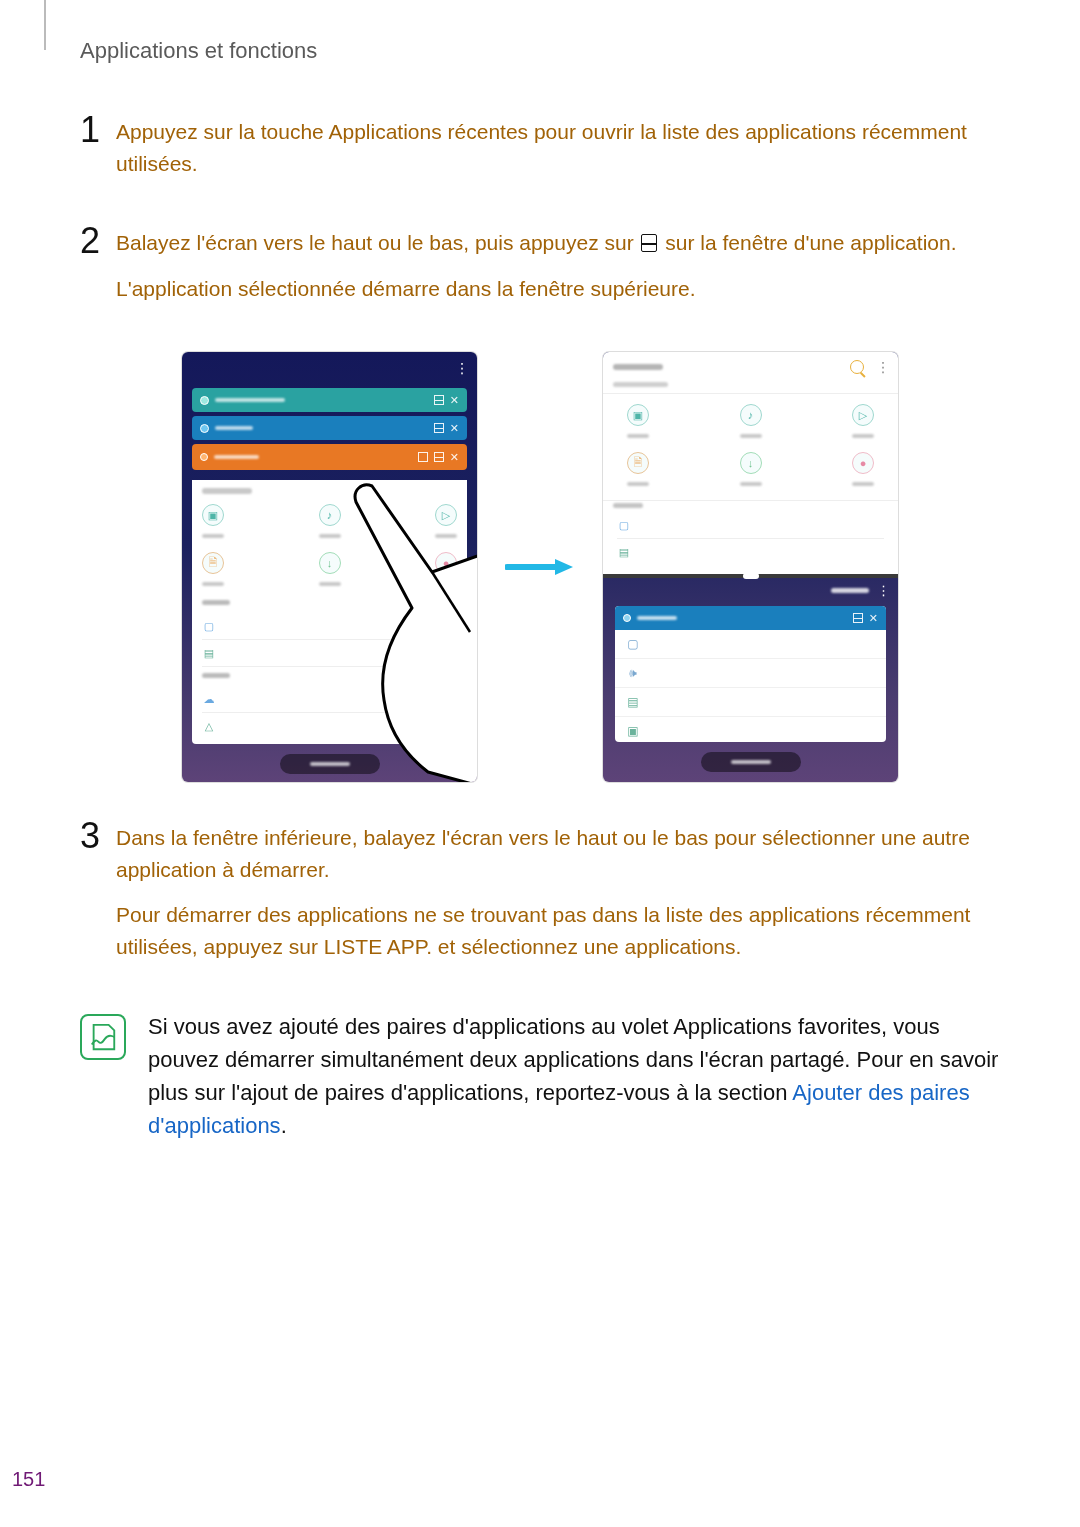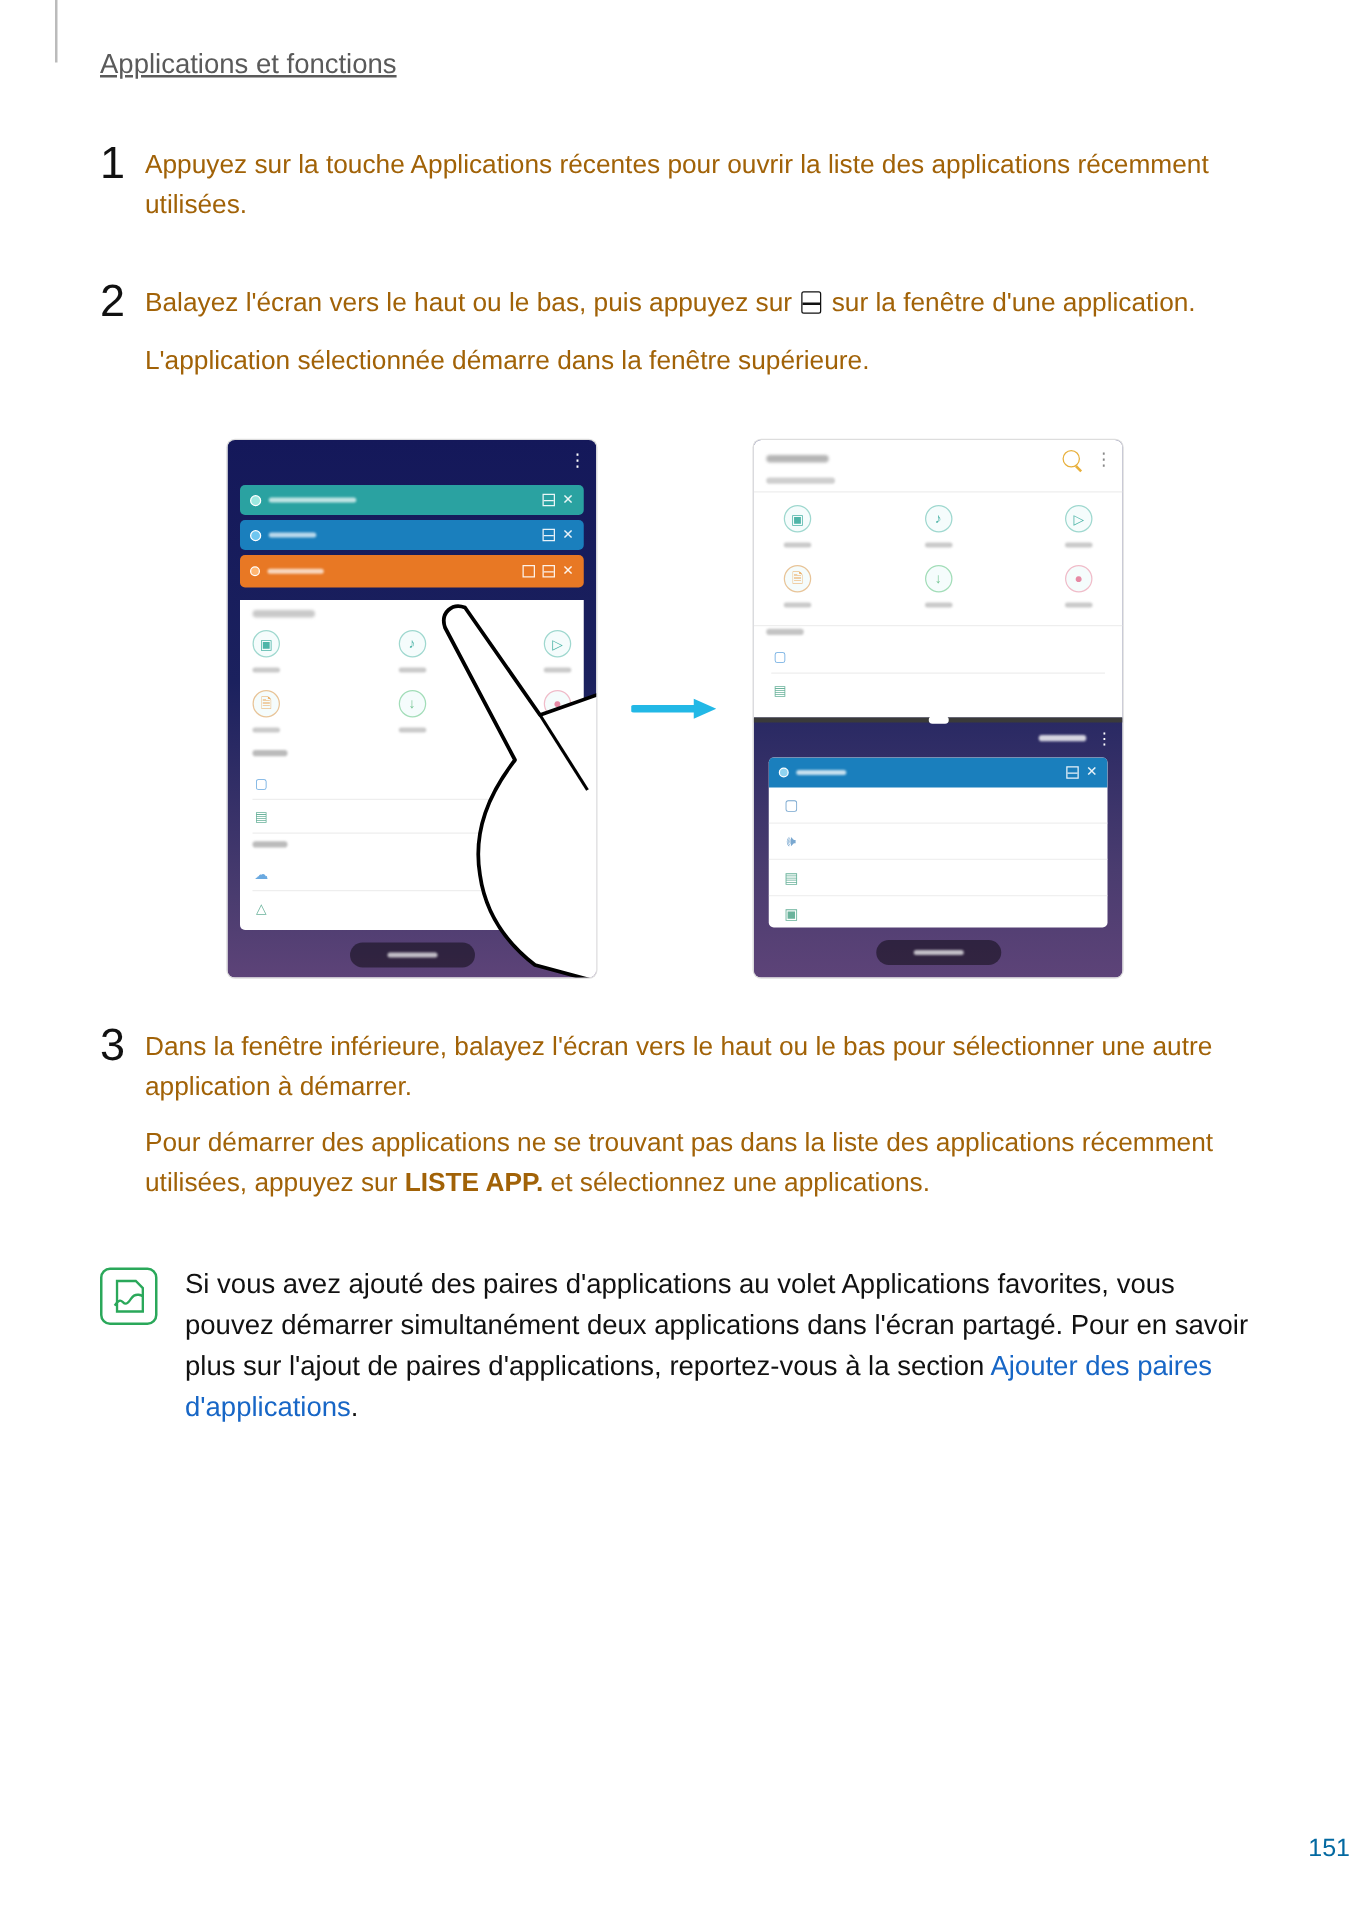--- a/index.html
+++ b/index.html
@@ -23,21 +23,20 @@
       background: #bbb;
     }
     .content {
       padding: 38px 80px 0 80px;
     }
     .breadcrumb {
       font-size: 22px;
       color: #5a5a5a;
       margin-bottom: 52px;
       font-weight: 400;
-      text-decoration: underline;
     }
     .section-title {
       font-size: 32px;
       color: #b83077;
       font-weight: 700;
       margin-bottom: 34px;
     }
     .step {
       display: flex;
       align-items: flex-start;
@@ -74,21 +73,21 @@
     .split-icon::after {
       content: "";
       position: absolute;
       left: 0;
       right: 0;
       top: 50%;
       height: 1.5px;
       background: #111;
     }
     .bold {
-      font-weight: 700;
+      font-weight: 400;
       text-align: right;
     }
     .figure-row {
       display: flex;
       justify-content: center;
       align-items: center;
       gap: 28px;
       margin: 8px 0 40px 0;
     }
     .mock-screen {
@@ -433,23 +432,23 @@
       color: #111;
       line-height: 1.5;
     }
     .link {
       color: #1766c6;
     }
     .page-number {
       position: absolute;
       bottom: 36px;
       left: 12px; right: 0;
-      text-align: right;
+      text-align: left;
       font-size: 20px;
-      color: #0369a1;
+      color: #701a75;
     }
     
     .panel-subhead2 {
       height: 5px; width: 30px; background: #c4c4c4;
       border-radius: 3px; filter: blur(1px);
       margin: 2px 10px 4px 10px;
     }
   </style>
 </head>
 <body>

